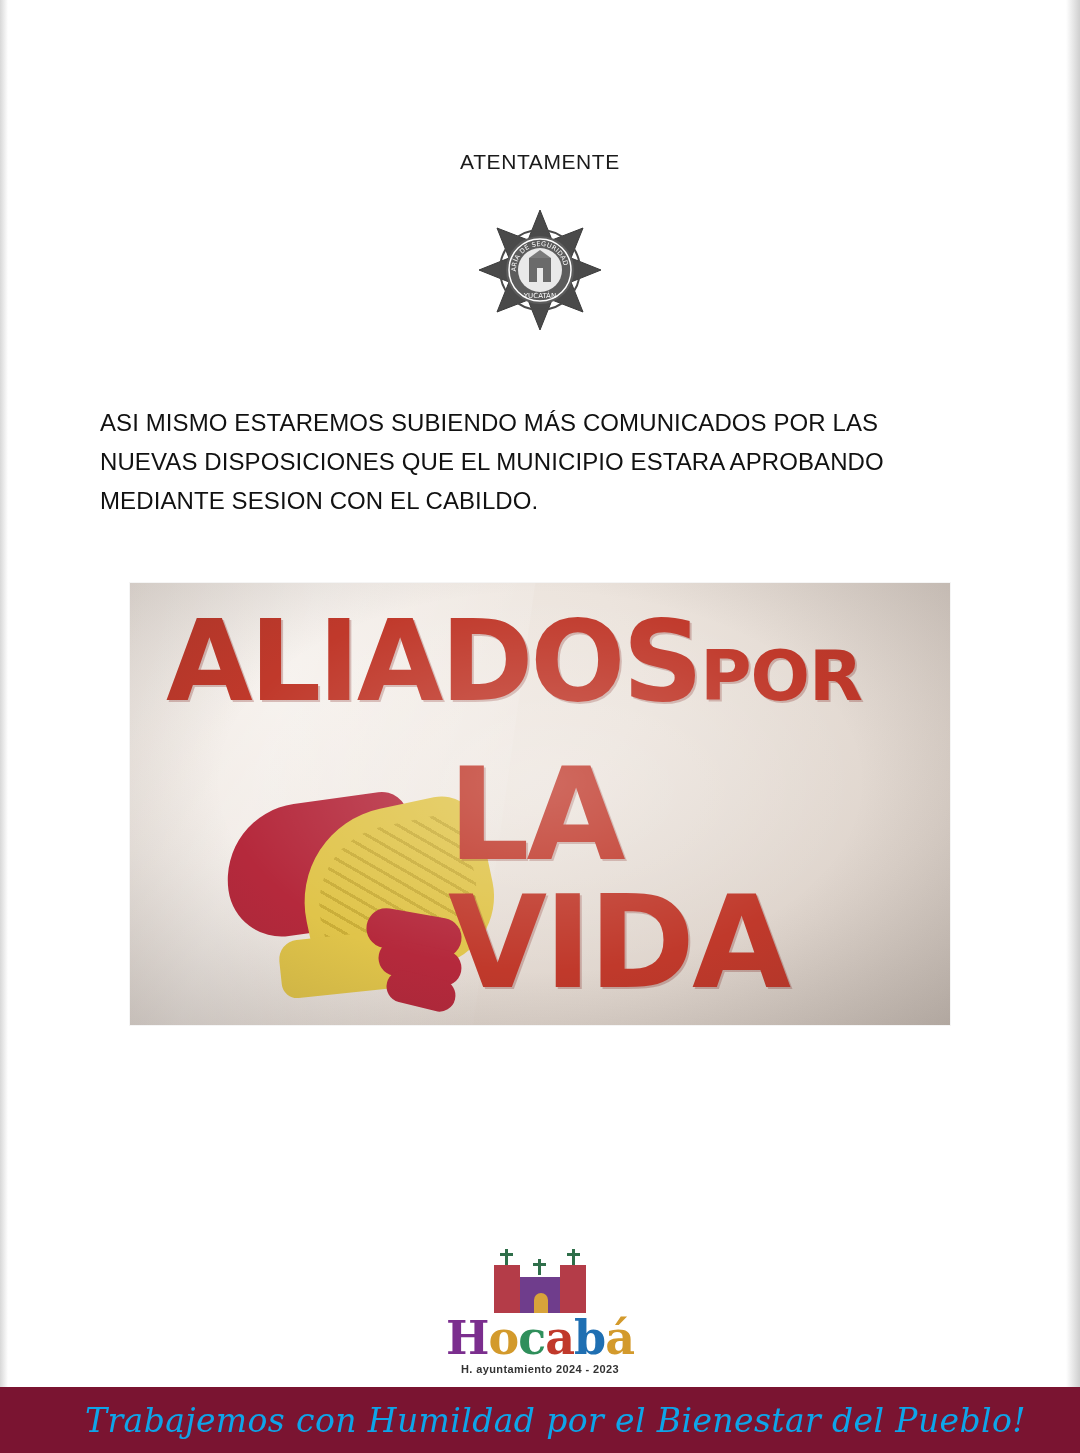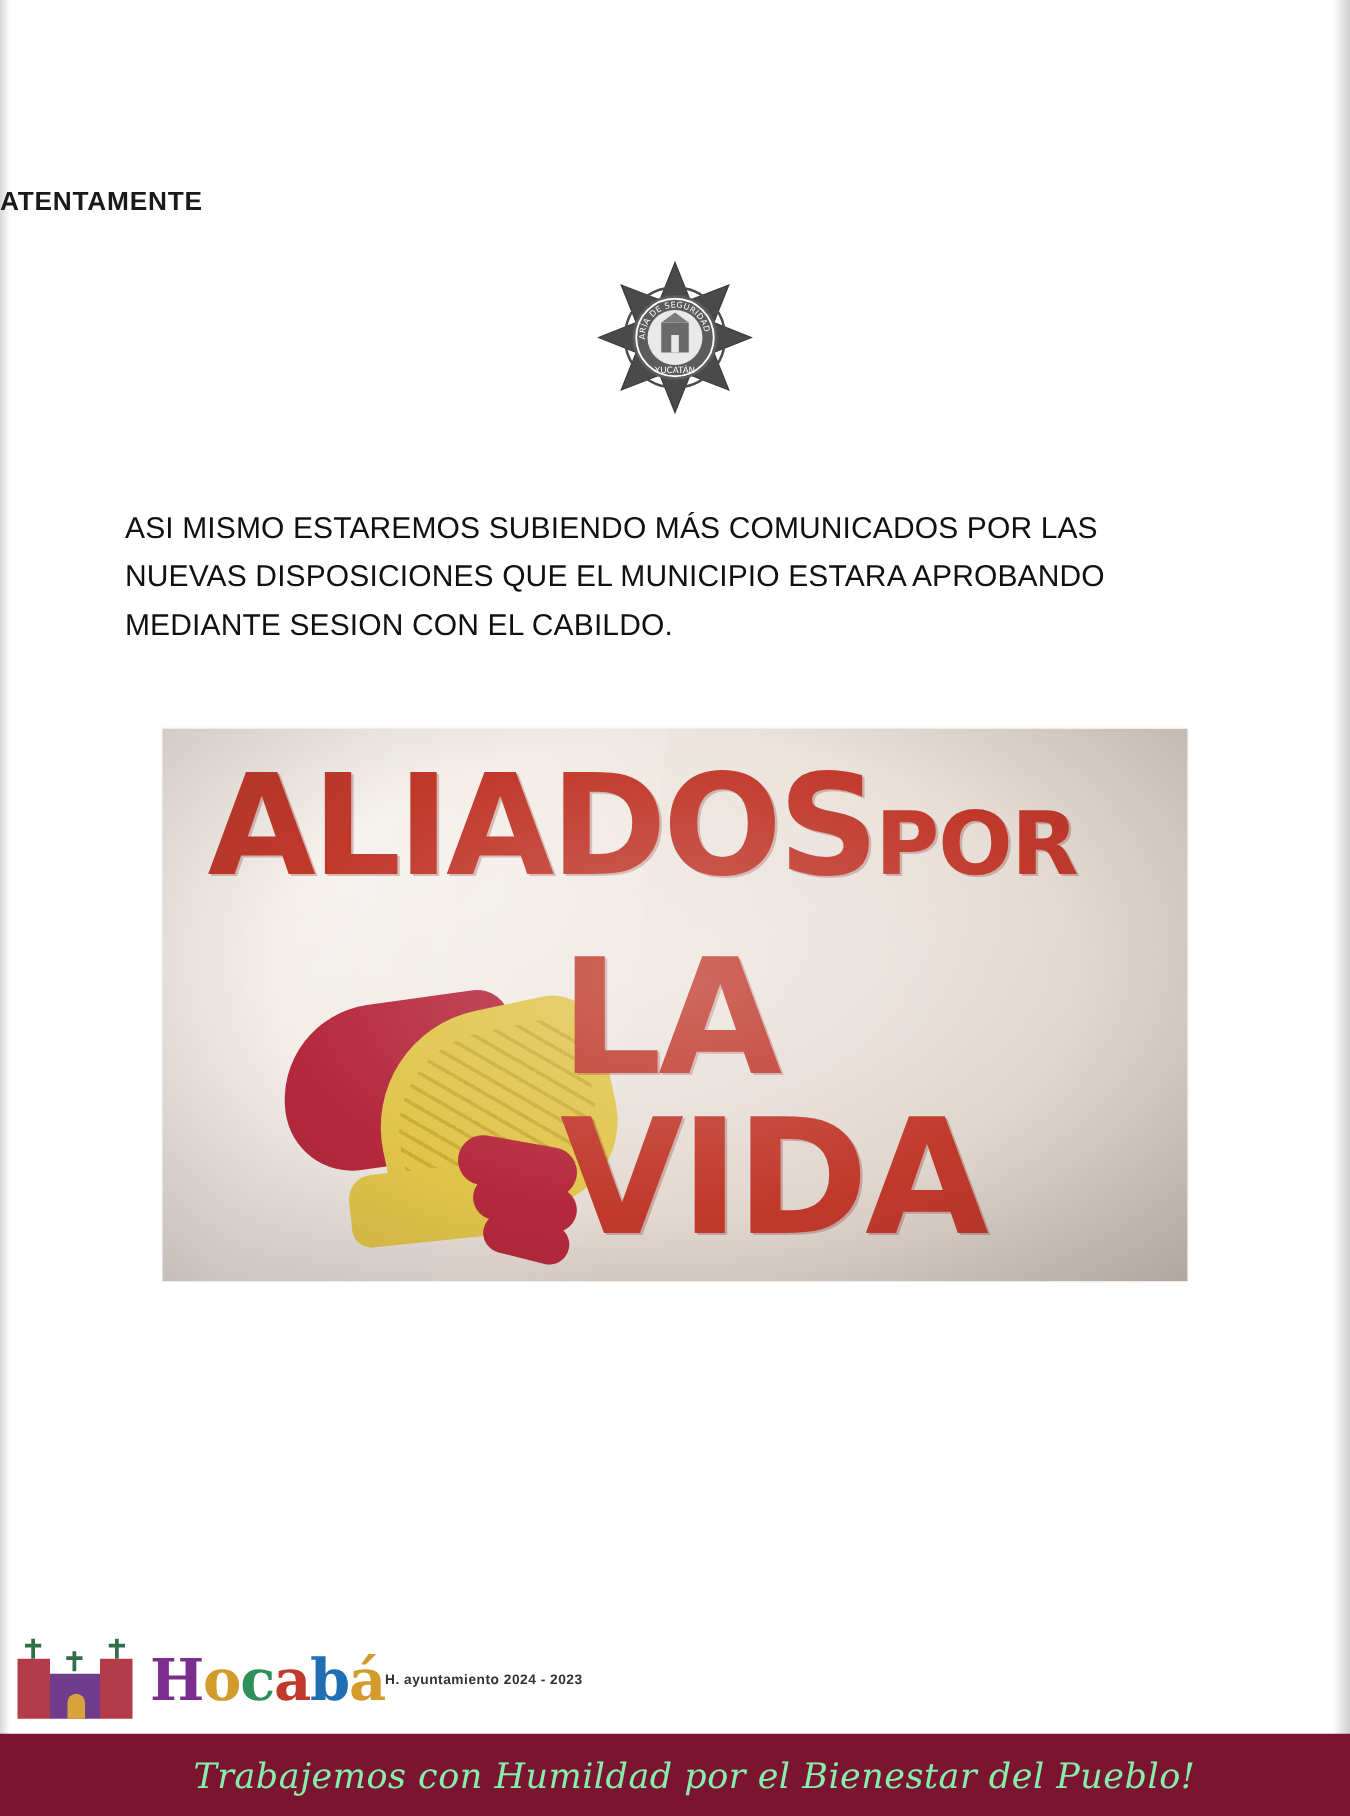--- a/index.html
+++ b/index.html
@@ -40,23 +40,23 @@
 
   .content {
     position: absolute;
     left: 0;
     top: 0;
     width: 1080px;
   }
 
   .atentamente {
     margin-top: 150px;
-    text-align: left;
+    text-align: center;
     font-size: 21px;
-    font-weight: bold;
+    font-weight: normal;
     letter-spacing: 0.6px;
     color: #1a1a1a;
   }
 
   .badge-wrap {
     margin-top: 32px;
     display: flex;
     justify-content: center;
   }
 
@@ -184,21 +184,21 @@
     border-radius: 30px 50px 40px 24px;
     transform: rotate(-6deg);
   }
 
   .footer-logo {
     position: absolute;
     left: 0;
     right: 0;
     bottom: 78px;
     display: flex;
-    flex-direction: row;
+    flex-direction: column;
     align-items: center;
   }
   .church {
     position: relative;
     width: 120px;
     height: 64px;
   }
   .tower {
     position: absolute;
     bottom: 0;
@@ -268,22 +268,22 @@
     width: 1080px;
     height: 66px;
     background: #7a1431;
     display: flex;
     align-items: center;
     justify-content: center;
   }
   .bottom-bar span {
     font-family: "DejaVu Serif", serif;
     font-style: italic;
-    font-size: 28px;
-    color: #86efac;
+    font-size: 33px;
+    color: #0ea5e9;
     letter-spacing: 0.4px;
     margin-left: 31px;
   }
 </style>
 </head>
 <body>
 
 <div class="page">
   <div class="edge-left"></div>
   <div class="edge-right"></div>

